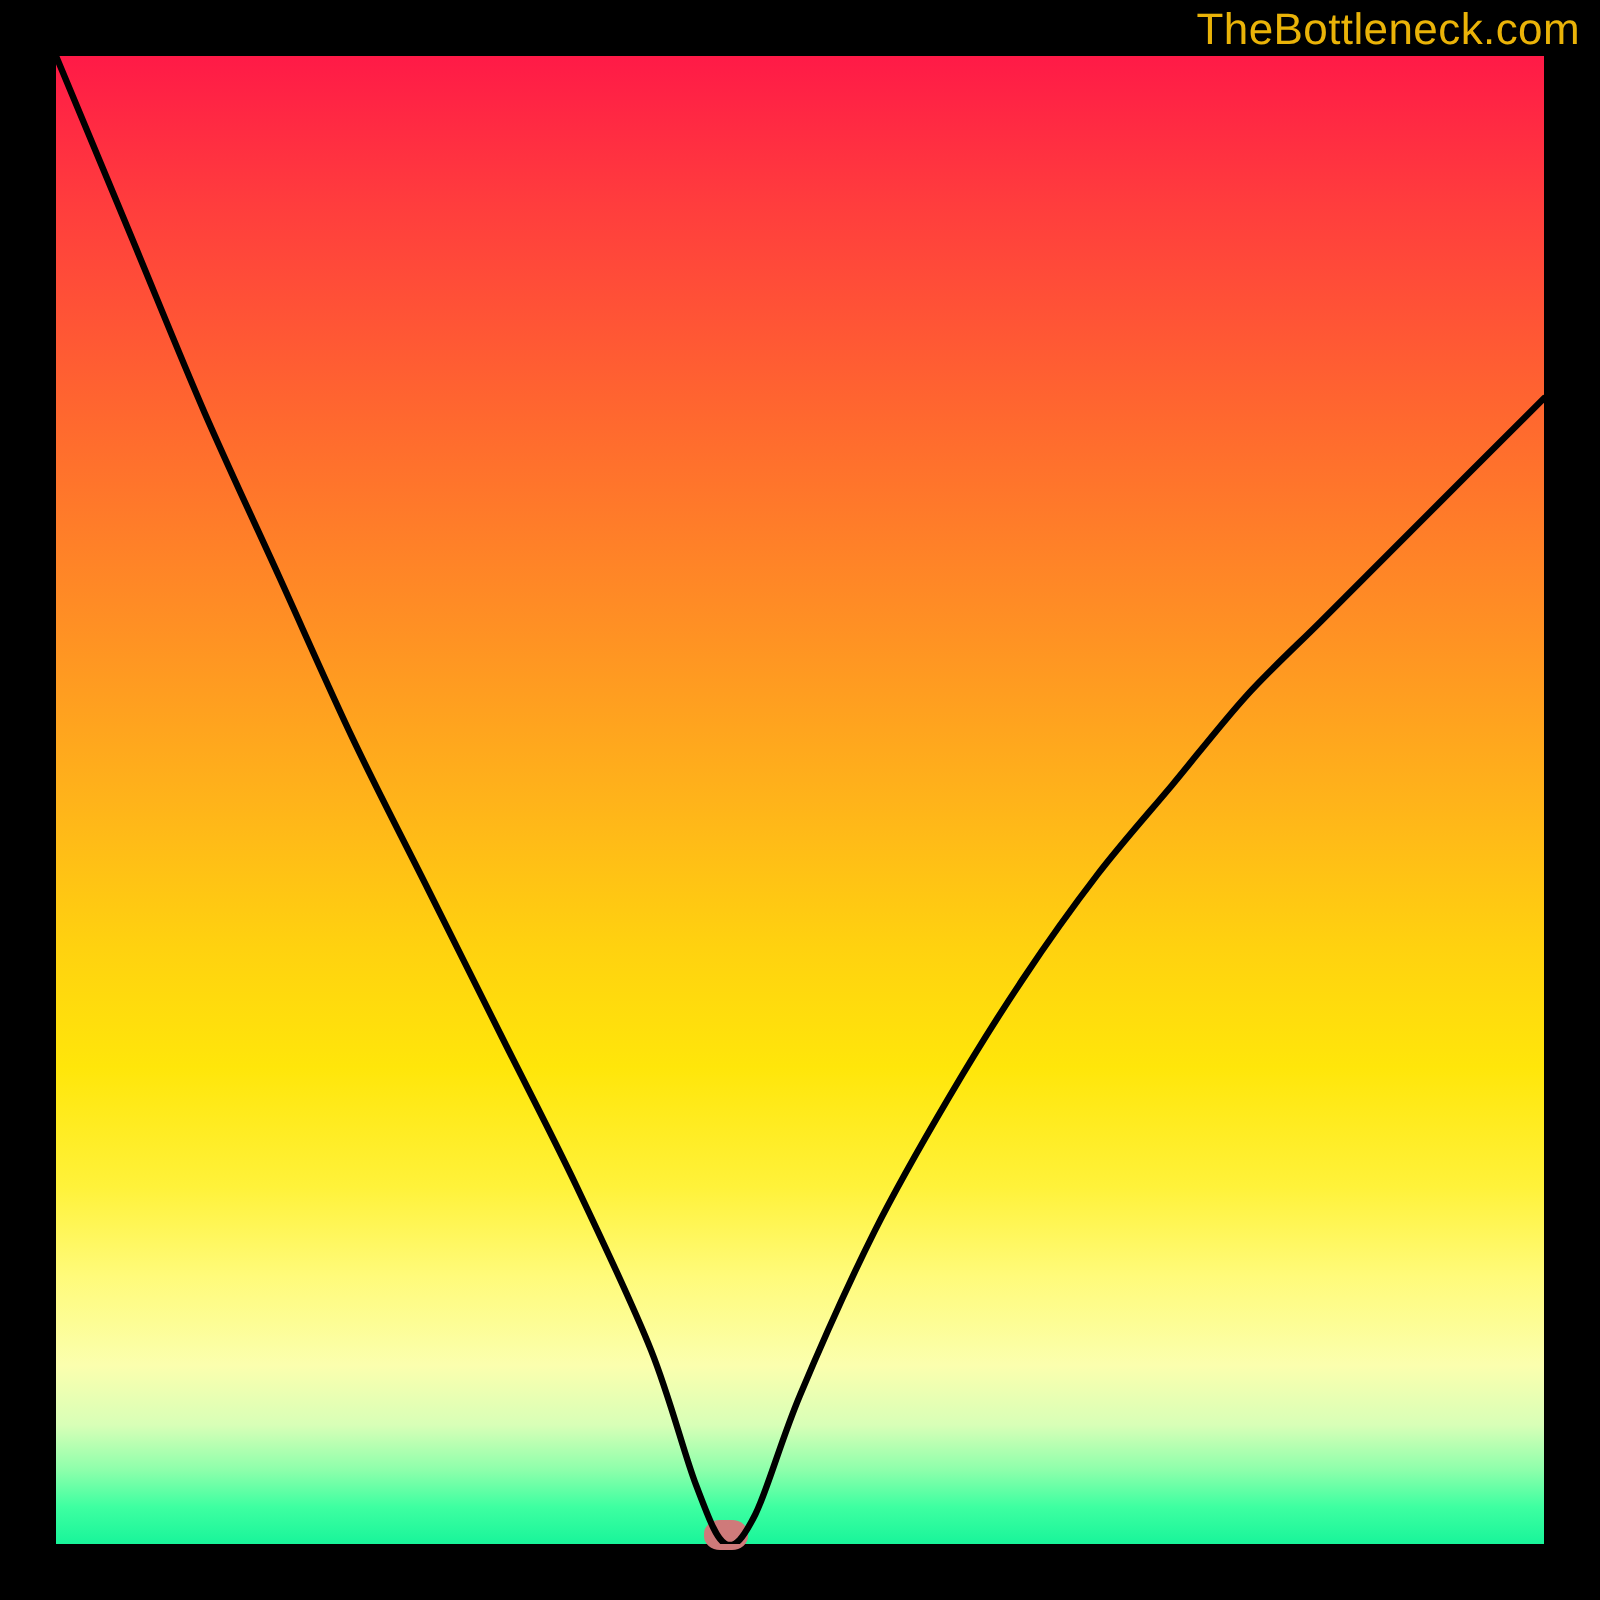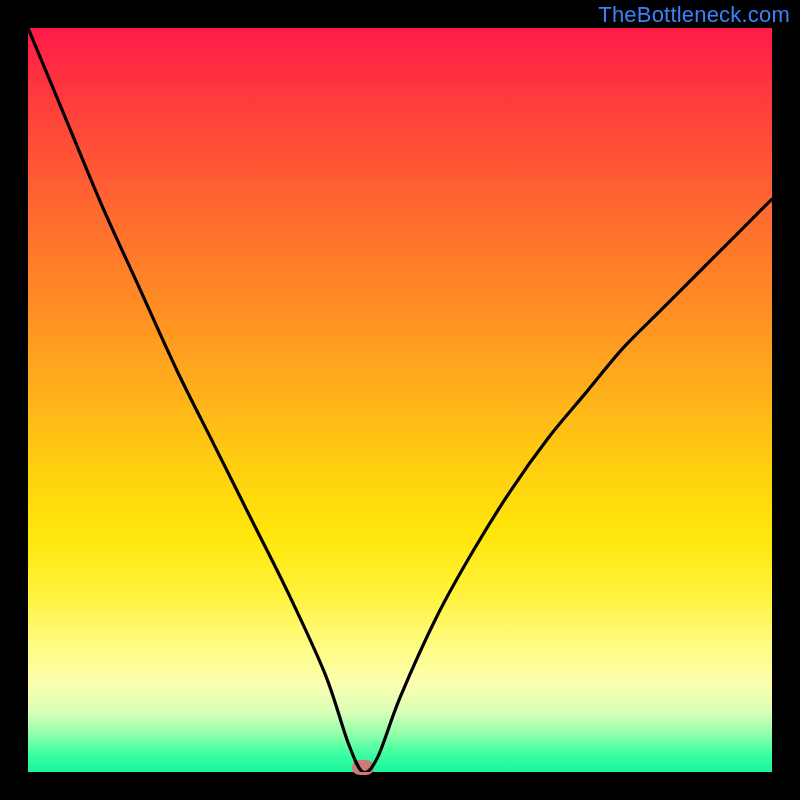--- a/index.html
+++ b/index.html
@@ -14,21 +14,21 @@
   .outer {
     position: relative;
     width: 800px;
     height: 800px;
     background: #000;
   }
   .watermark {
     position: absolute;
     top: 2px;
     right: 10px;
-    color: #3b82f6;
+    color: #eab308;
     font-size: 22px;
     font-weight: 500;
     letter-spacing: 0.2px;
     z-index: 5;
   }
   .plot {
     position: absolute;
     left: 28px;
     top: 28px;
     width: 744px;

